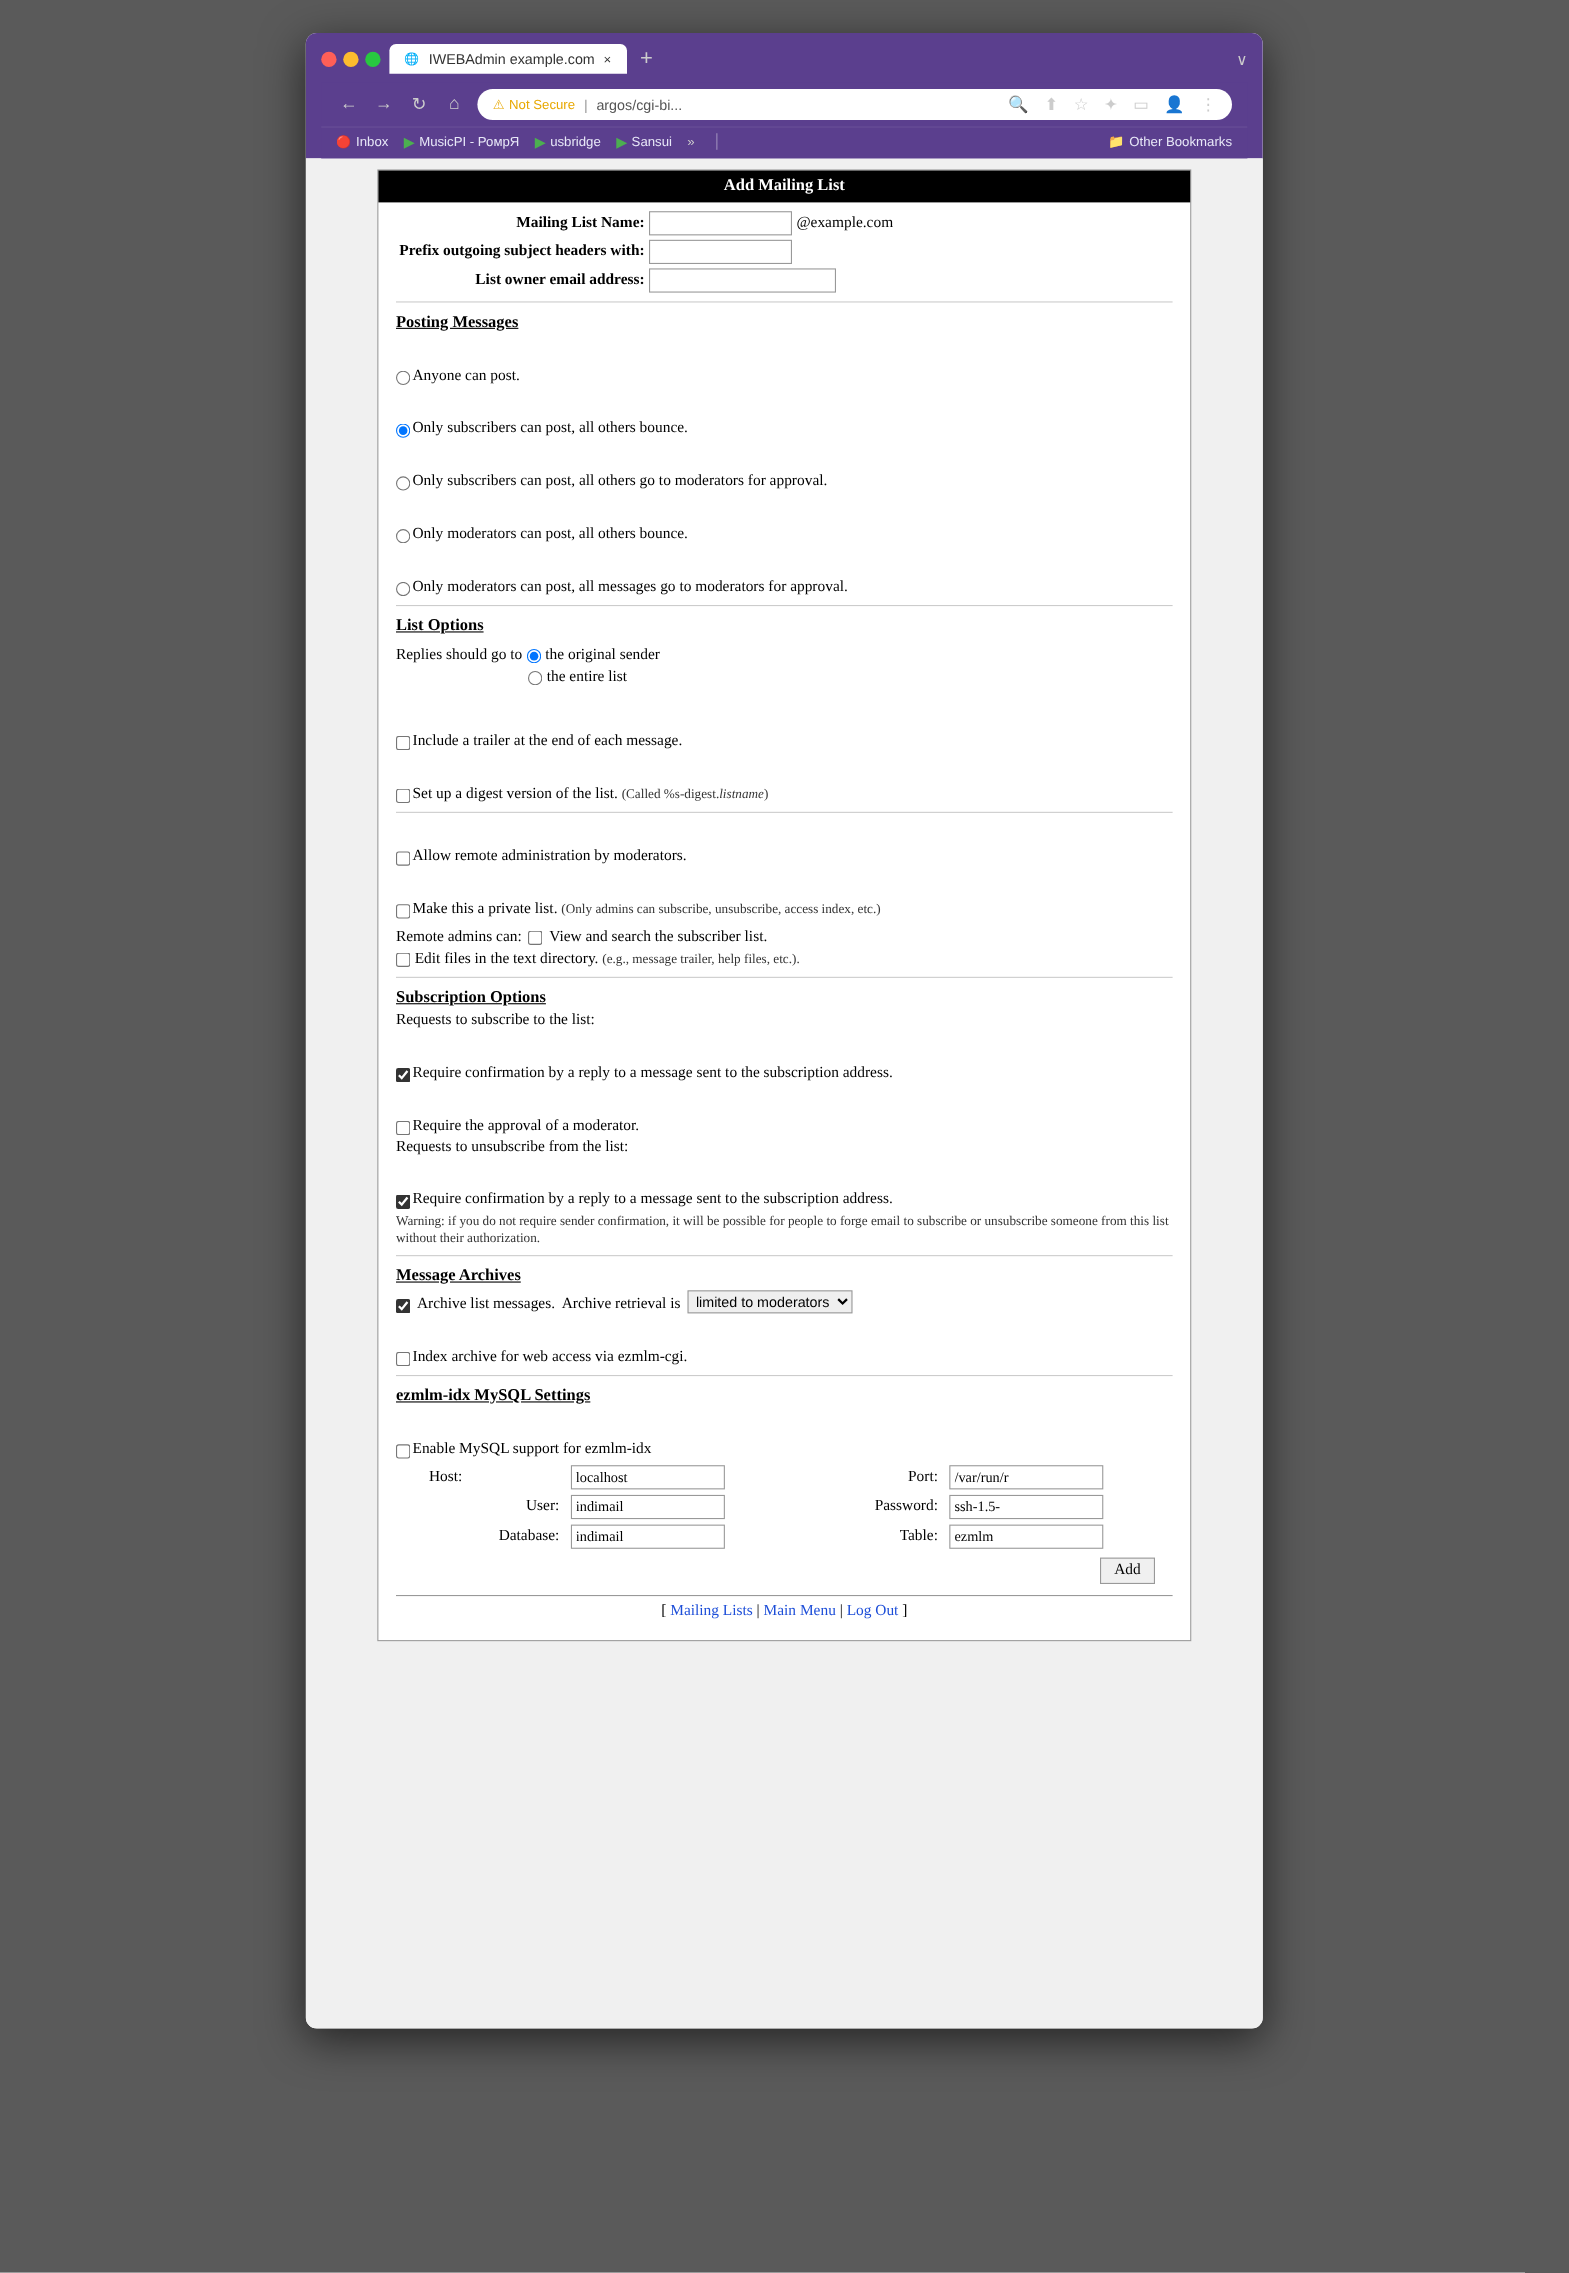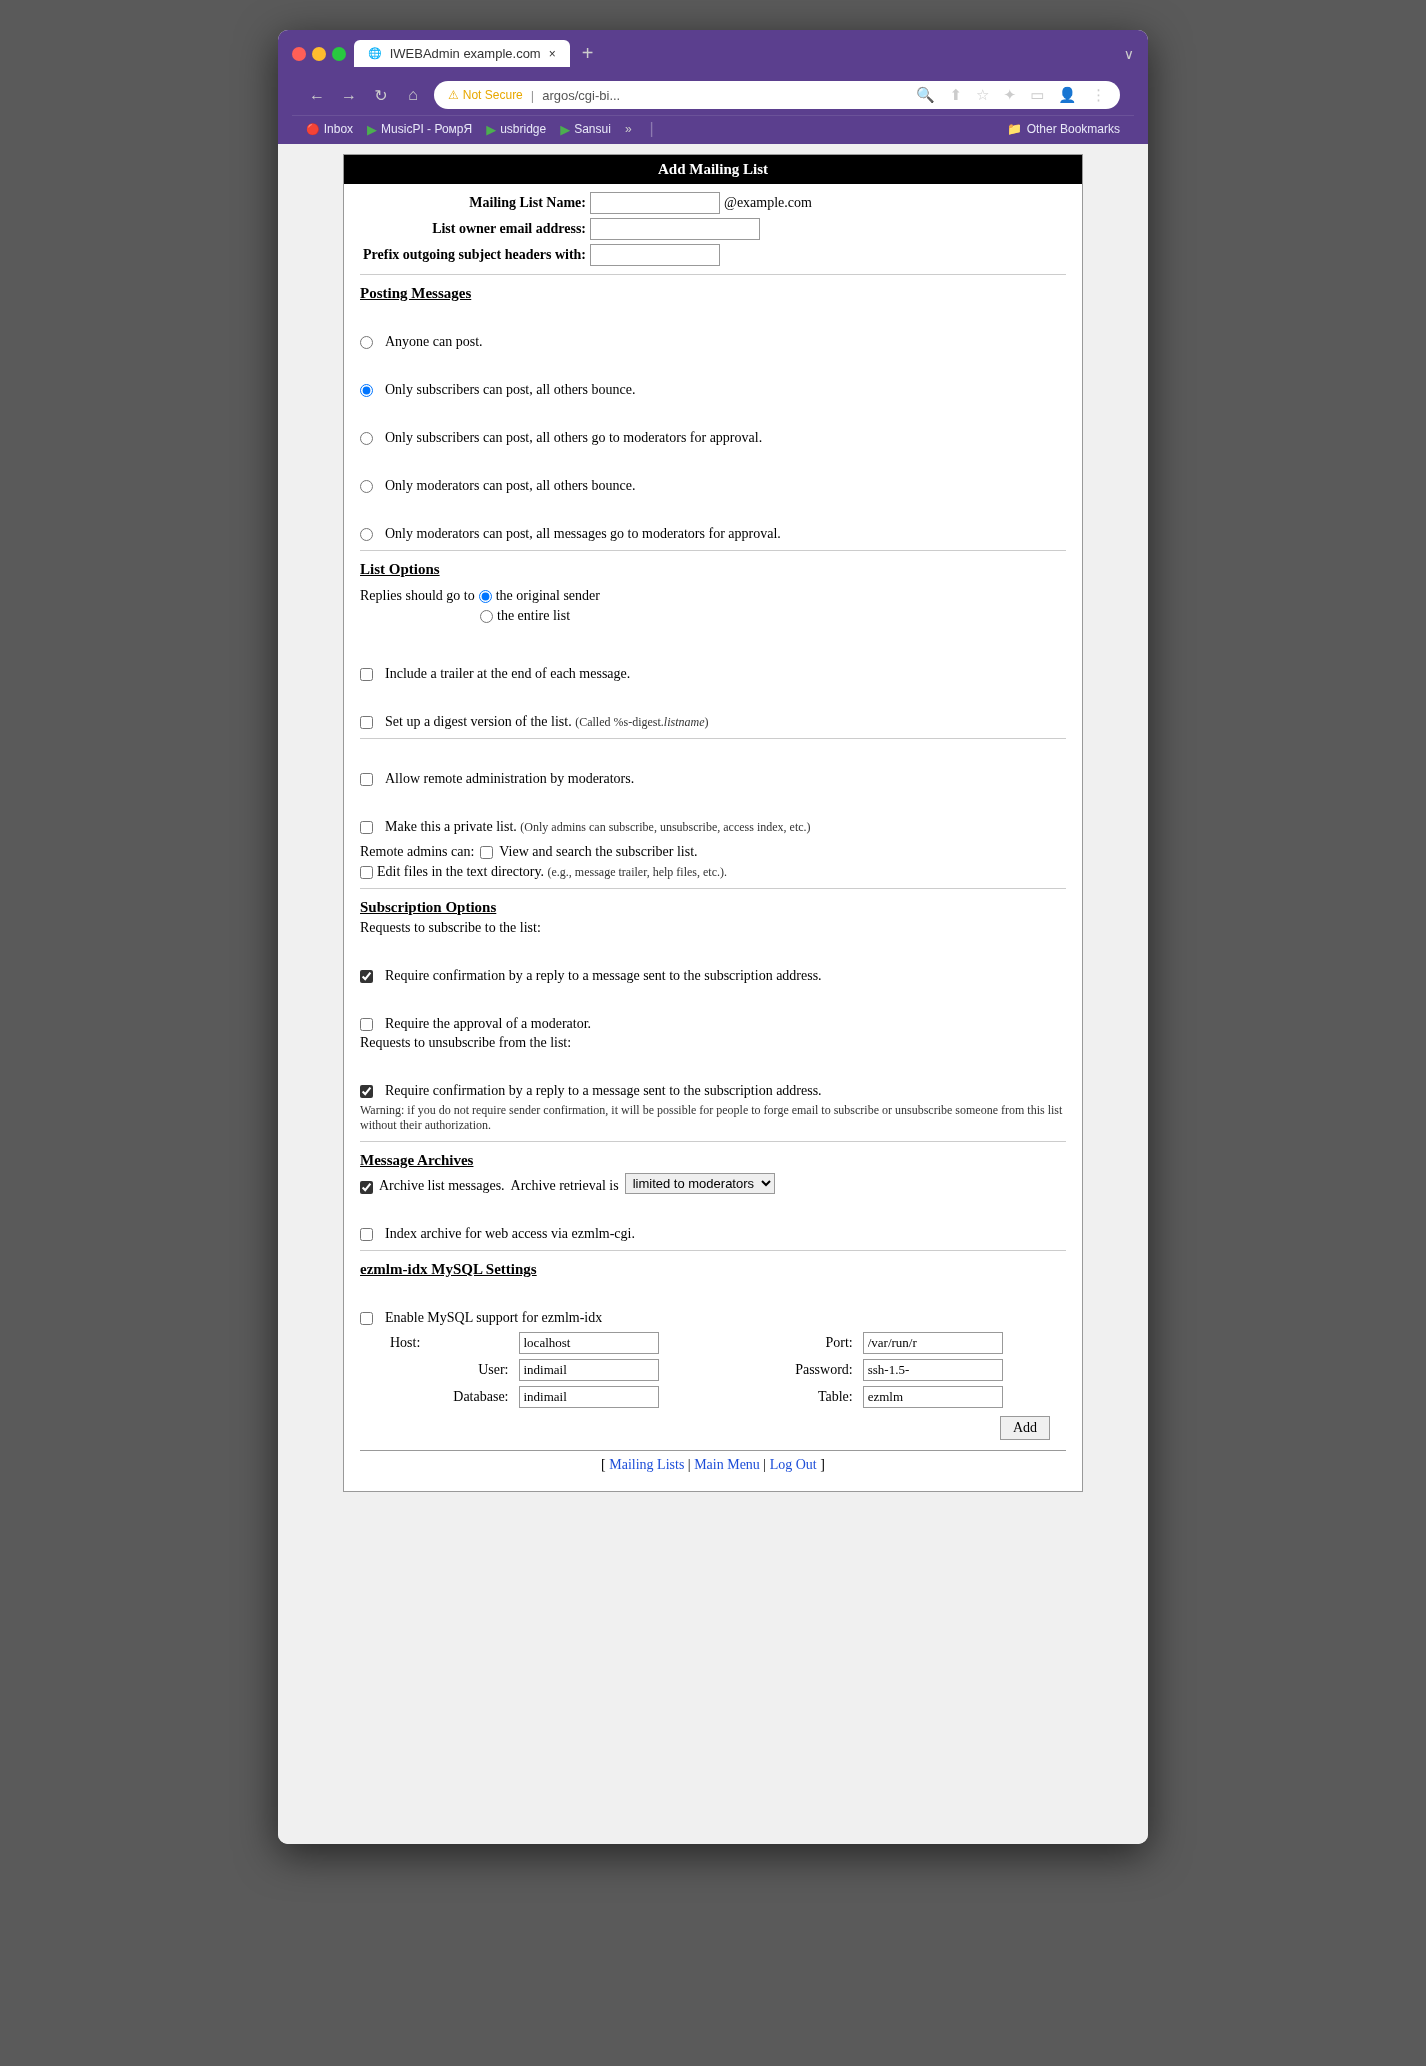--- a/index.html
+++ b/index.html
@@ -223,24 +223,24 @@
     }
     .section-title {
       font-weight: bold;
       text-decoration: underline;
       font-size: 15px;
       margin: 10px 0 4px 0;
       font-family: 'Times New Roman', serif;
     }
     .radio-row, .checkbox-row {
       display: flex;
-      align-items: flex-start;
+      align-items: center;
       margin-bottom: 3px;
       font-size: 14px;
-      gap: 12px;
+      gap: 2px;
       margin-top: 32px;
     }
     .radio-row input, .checkbox-row input {
       margin-top: 2px;
     }
     .option-text {
       font-family: 'Times New Roman', serif;
     }
     .reply-row {
       display: flex;
@@ -421,27 +421,27 @@
       <div class="form-title">Add Mailing List</div>
       <div class="form-body">
 
         <div class="field-row">
           <span class="field-label">Mailing List Name:</span>
           <input class="field-input" style="width: 130px;" type="text" value="">
           <span class="field-suffix">@example.com</span>
         </div>
 
         <div class="field-row">
+          <span class="field-label">Prefix outgoing subject headers with:</span>
+          <input class="field-input" style="width: 130px;" type="text" value="">
+        </div>
+
+        <div class="field-row">
           <span class="field-label">List owner email address:</span>
           <input class="field-input" style="width: 170px;" type="text" value="">
-        </div>
-
-        <div class="field-row">
-          <span class="field-label">Prefix outgoing subject headers with:</span>
-          <input class="field-input" style="width: 130px;" type="text" value="">
         </div>
 
         <hr class="form-divider">
 
         <div class="section-title">Posting Messages</div>
         <div class="radio-row">
           <input type="radio" name="posting" style="">
           <span class="option-text">Anyone can post.</span>
         </div>
         <div class="radio-row">

